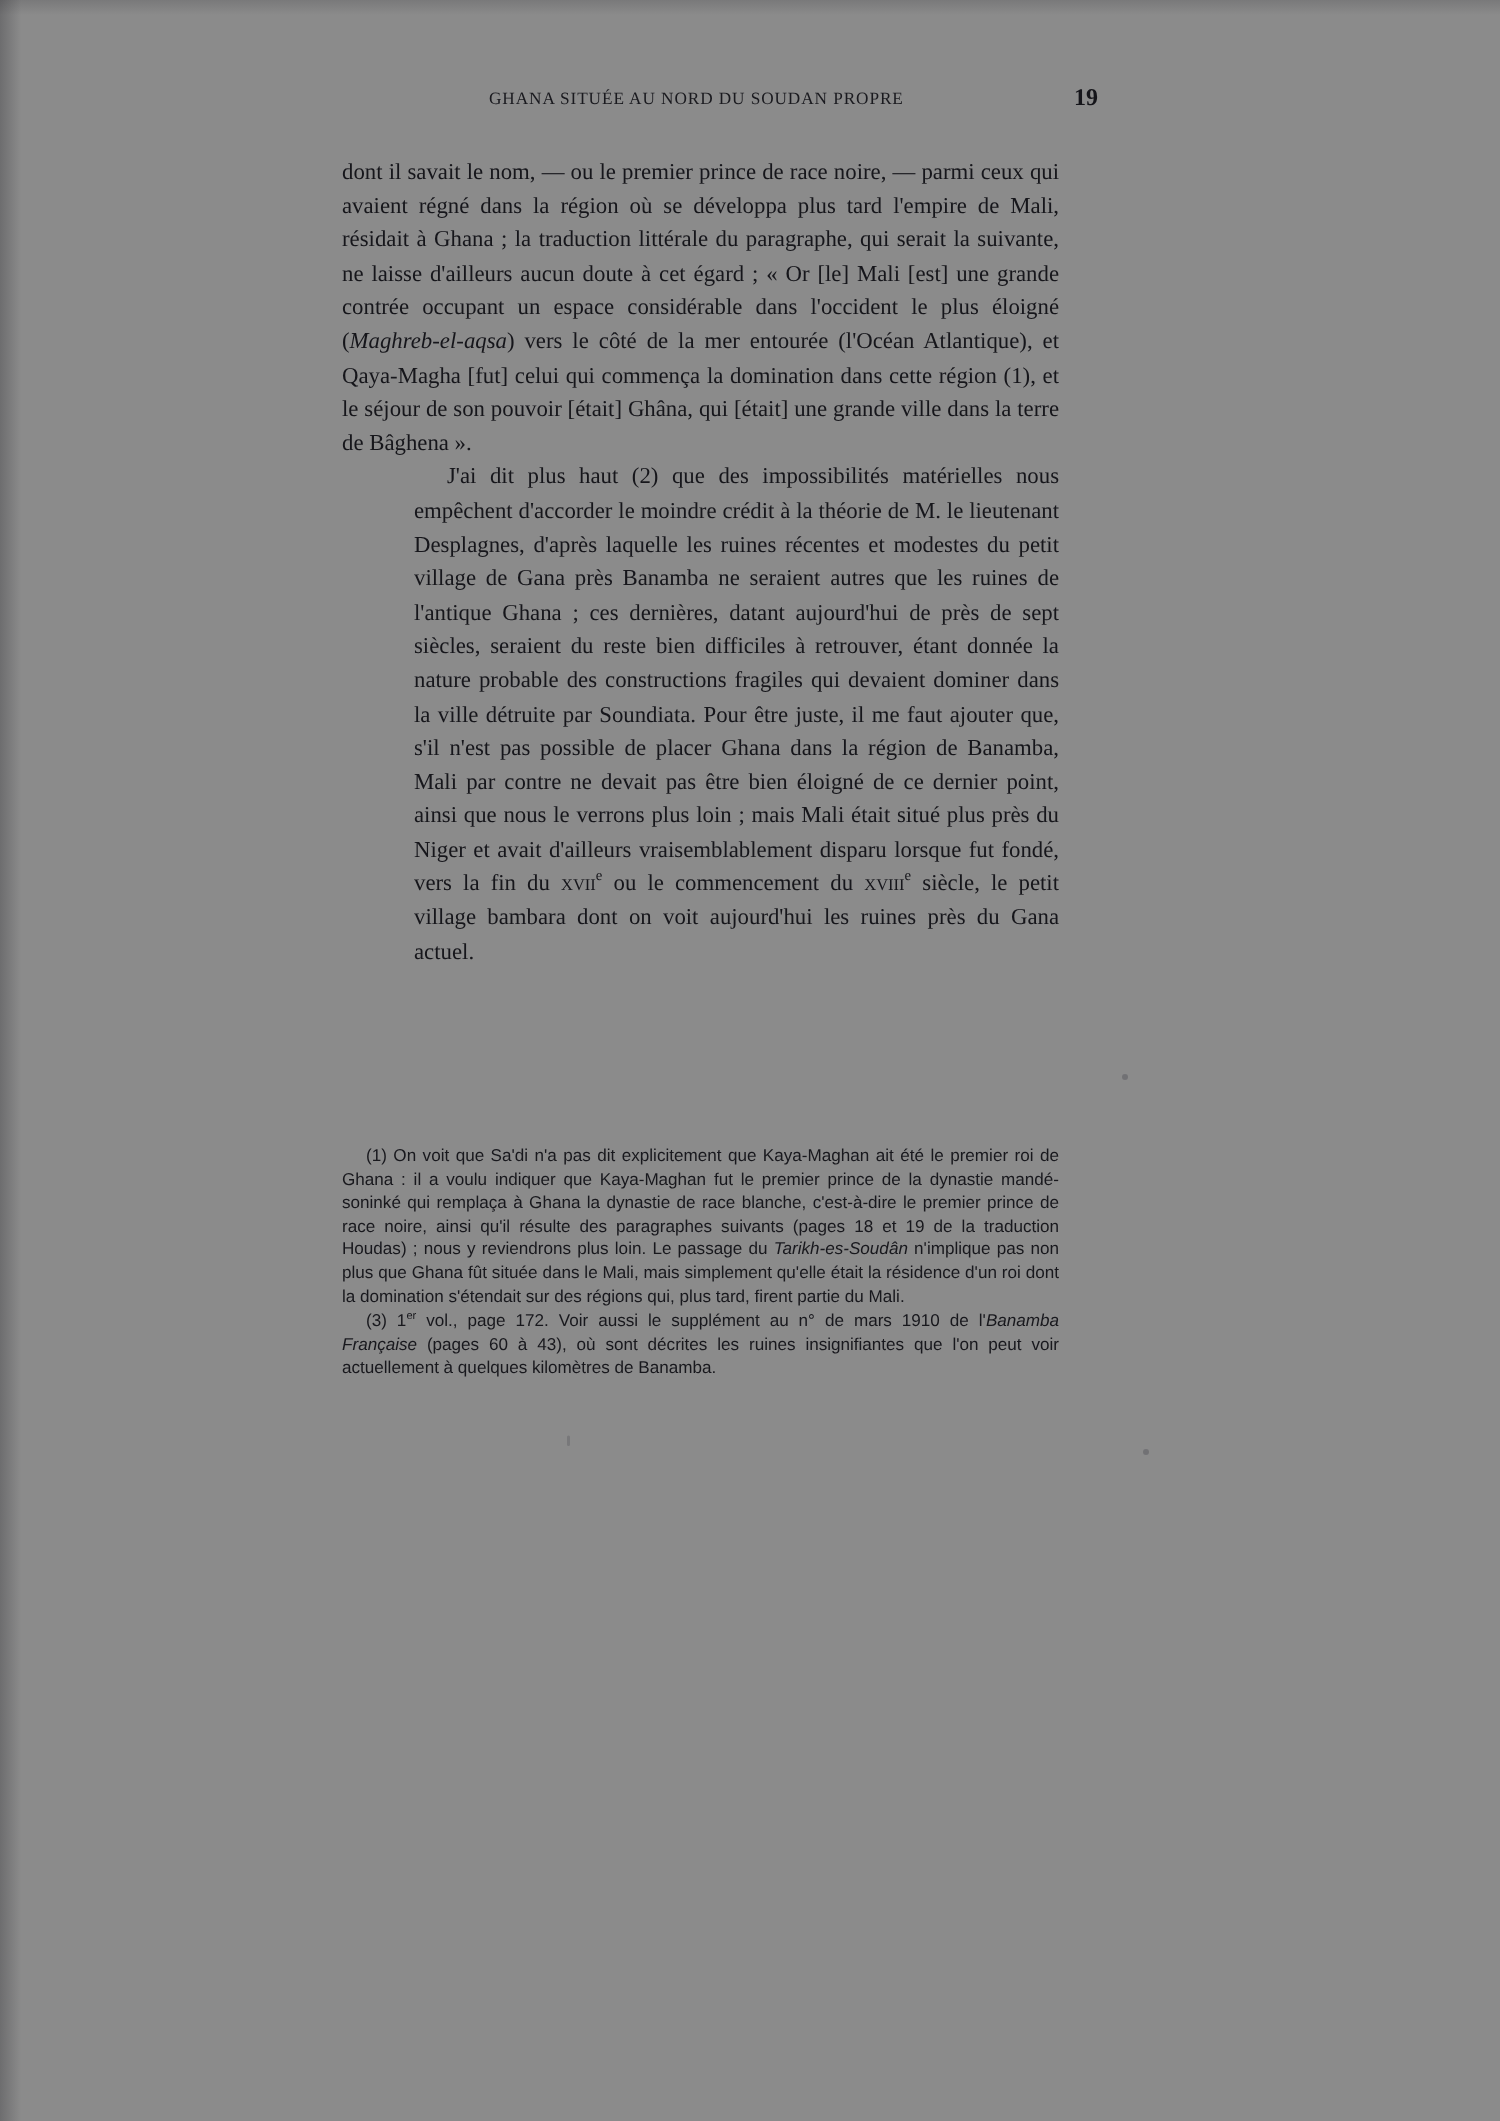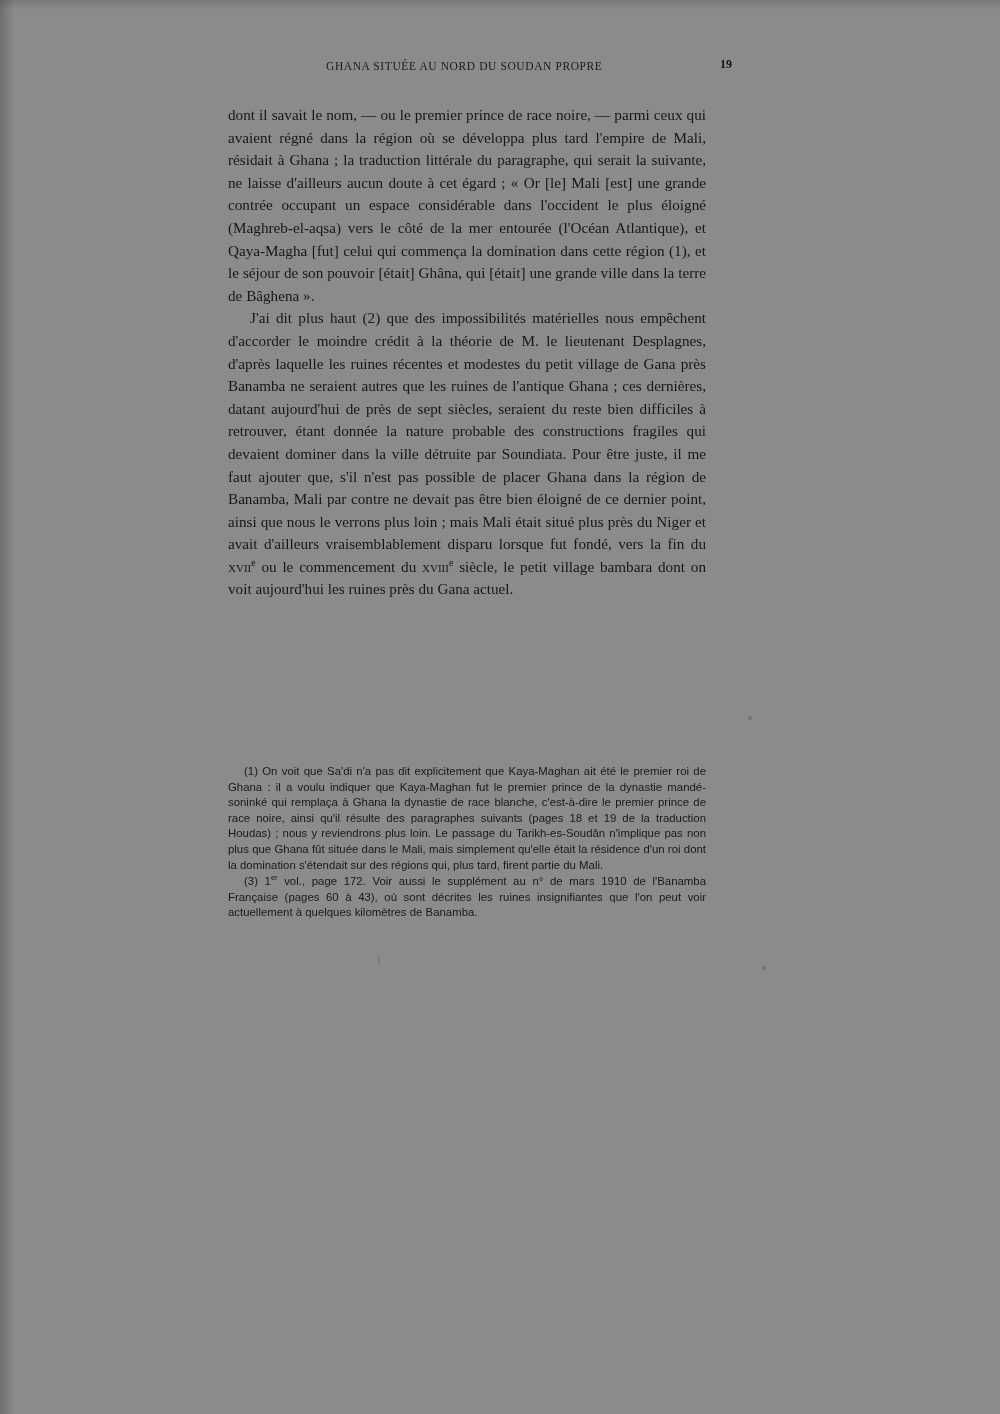--- a/index.html
+++ b/index.html
@@ -39,38 +39,39 @@
     font-variant: small-caps;
     font-size: 11.5px;
     letter-spacing: 0.6px;
     color: #1a1a1f;
     margin-left: 98px;
   }
   .running-head .folio {
     position: absolute;
     right: -26px;
     top: -3px;
-    font-size: 12px;
+    font-size: 16px;
     font-weight: bold;
     color: #15151a;
   }
   .body-text {
     font-size: 15.2px;
     line-height: 22.6px;
     text-align: justify;
     text-justify: inter-word;
     color: #16161b;
   }
   .body-text p {
     margin: 0;
   }
   .body-text p.indent {
     text-indent: 22px;
+    margin-left: 48px;
   }
-  .it { }
+  .it { font-style: italic; }
   .sc { font-variant: small-caps; }
   sup {
     font-size: 0.65em;
     vertical-align: super;
     line-height: 0;
   }
   .notes {
     position: absolute;
     left: 228px;
     top: 764px;

